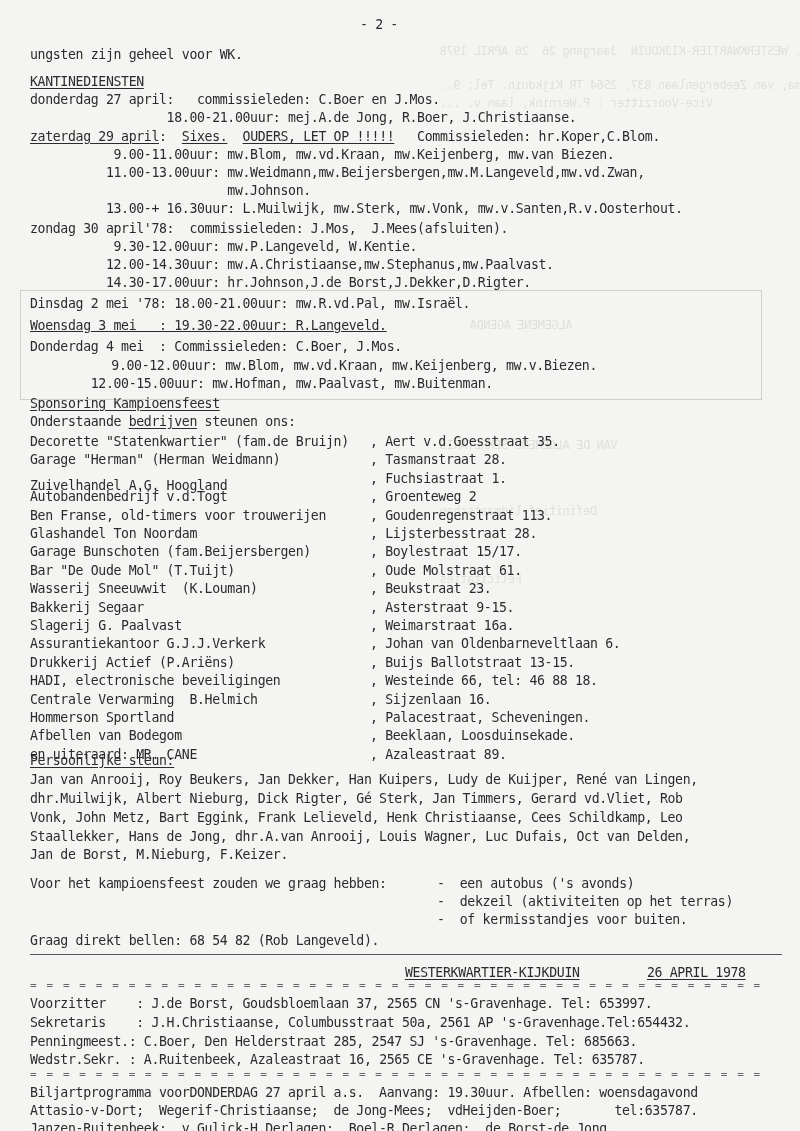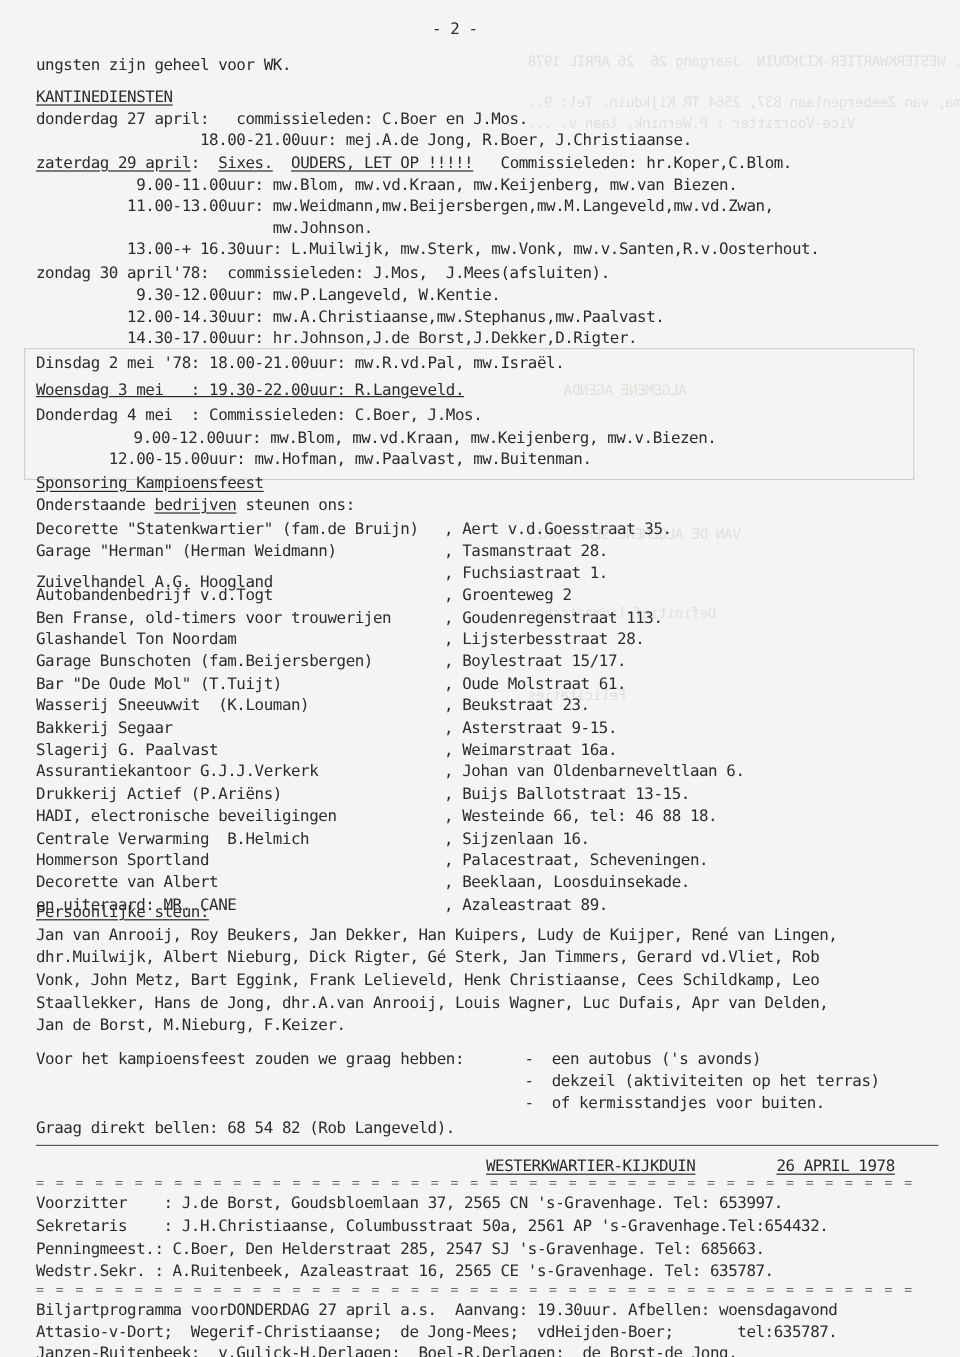--- a/index.html
+++ b/index.html
@@ -117,34 +117,34 @@
       </div>
       <div>
         <div class="ln" style="left: 30px; top: 690.6px;">Centrale Verwarming  B.Helmich</div>
         <div class="ln" style="left: 370px; top: 690.6px;">, Sijzenlaan 16.</div>
       </div>
       <div>
         <div class="ln" style="left: 30px; top: 709px;">Hommerson Sportland</div>
         <div class="ln" style="left: 370px; top: 709px;">, Palacestraat, Scheveningen.</div>
       </div>
       <div>
-        <div class="ln" style="left: 30px; top: 727.4px;">Decorette van Albert</div>
+        <div class="ln" style="left: 30px; top: 727.4px;">Afbellen van Bodegom</div>
         <div class="ln" style="left: 370px; top: 727.4px;">, Beeklaan, Loosduinsekade.</div>
       </div>
       <div>
         <div class="ln" style="left: 30px; top: 745.8px;">en uiteraard: MR. CANE</div>
         <div class="ln" style="left: 370px; top: 745.8px;">, Azaleastraat 89.</div>
       </div>
     </div>
 
   <div class="ln u" style="left:30px;top:752px;">Persoonlijke steun:</div>
   <div class="ln" style="left:30px;top:771px;">Jan van Anrooij, Roy Beukers, Jan Dekker, Han Kuipers, Ludy de Kuijper, René van Lingen,</div>
   <div class="ln" style="left:30px;top:790px;">dhr.Muilwijk, Albert Nieburg, Dick Rigter, Gé Sterk, Jan Timmers, Gerard vd.Vliet, Rob</div>
   <div class="ln" style="left:30px;top:809px;">Vonk, John Metz, Bart Eggink, Frank Lelieveld, Henk Christiaanse, Cees Schildkamp, Leo</div>
-  <div class="ln" style="left:30px;top:828px;">Staallekker, Hans de Jong, dhr.A.van Anrooij, Louis Wagner, Luc Dufais, Apr van Delden,</div>
+  <div class="ln" style="left:30px;top:828px;">Staallekker, Hans de Jong, dhr.A.van Anrooij, Louis Wagner, Luc Dufais, Oct van Delden,</div>
   <div class="ln" style="left:30px;top:846px;">Jan de Borst, M.Nieburg, F.Keizer.</div>
 
   <div class="ln" style="left:30px;top:875px;">Voor het kampioensfeest zouden we graag hebben:</div>
   <div class="ln" style="left:437px;top:875px;">-  een autobus ('s avonds)</div>
   <div class="ln" style="left:437px;top:911px;">-  of kermisstandjes voor buiten.</div>
   <div class="ln" style="left:437px;top:893px;">-  dekzeil (aktiviteiten op het terras)</div>
   <div class="ln" style="left:30px;top:932px;">Graag direkt bellen: 68 54 82 (Rob Langeveld).</div>
 
   <div class="sep" style="top:954px;"></div>
 

